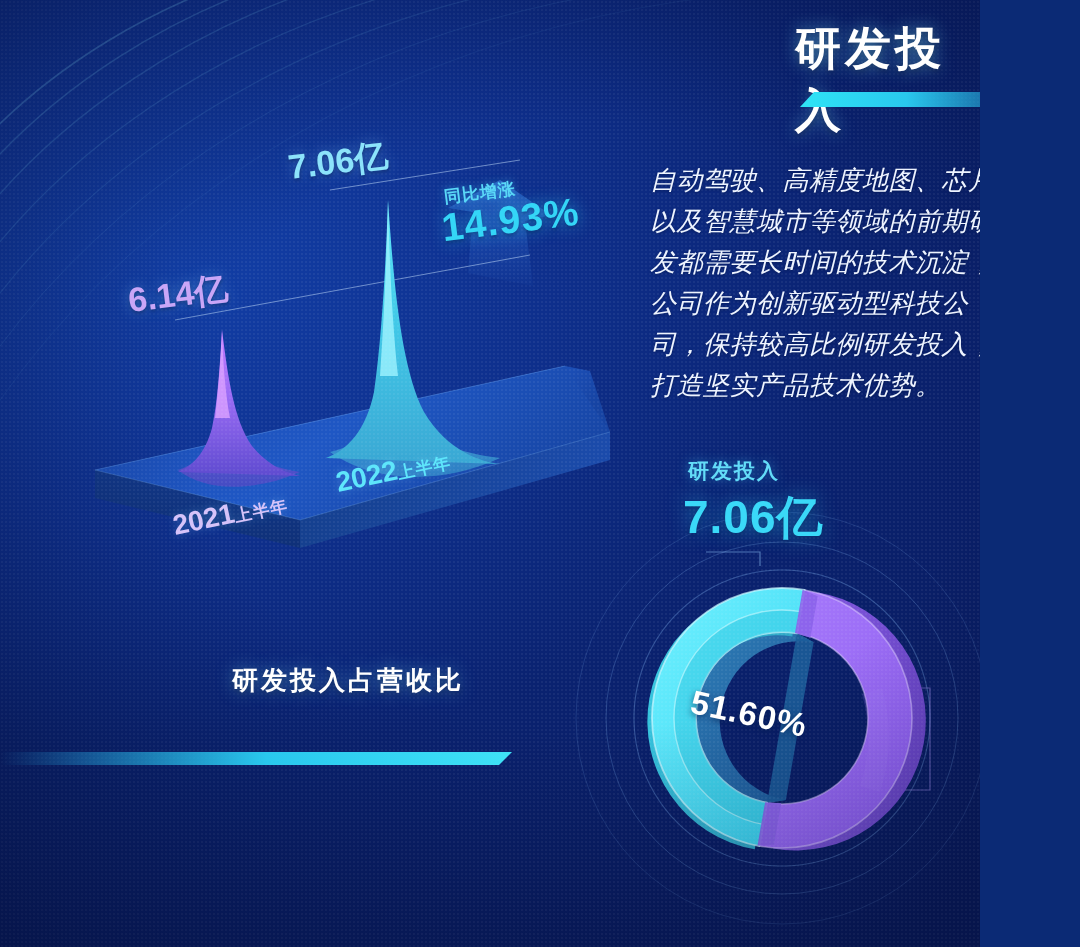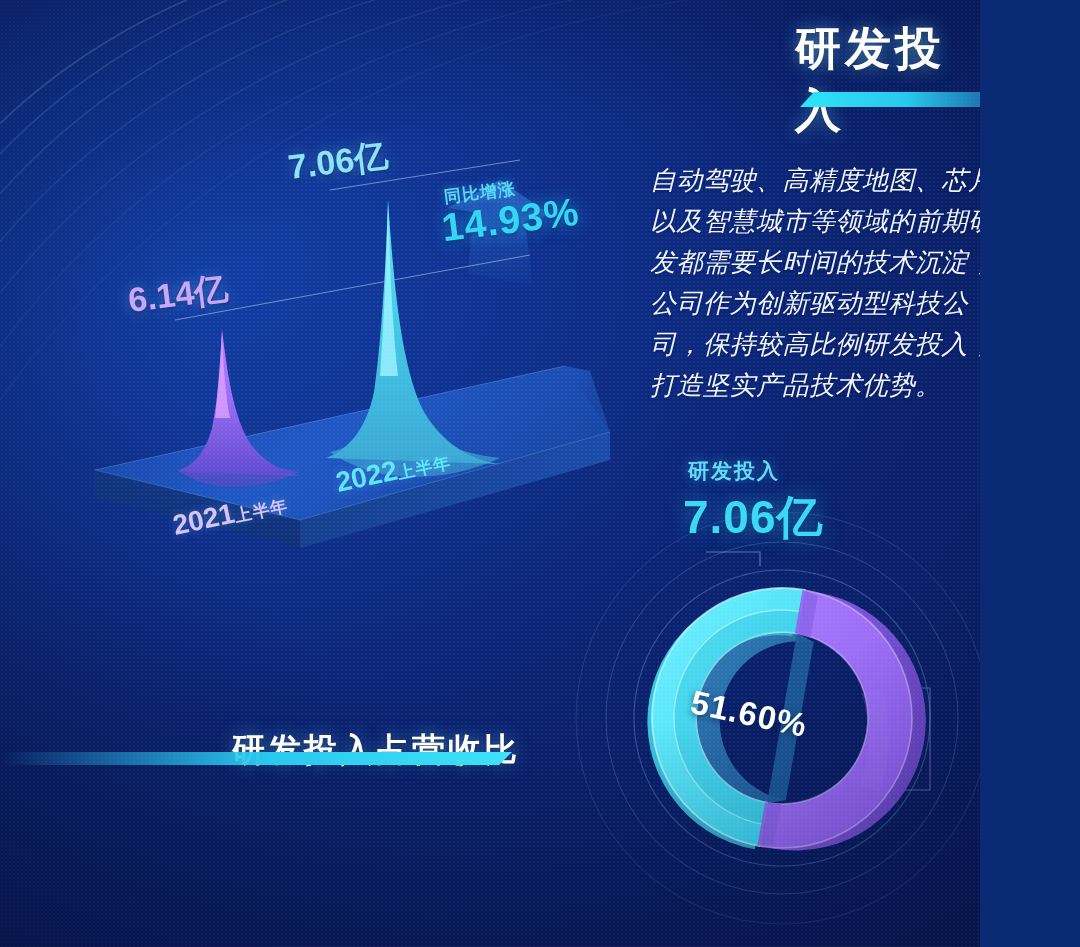--- a/index.html
+++ b/index.html
@@ -88,22 +88,22 @@
   #donut-pct{
     position:absolute; left:690px; top:695px;
     font-size:33px; font-weight:bold; color:#ffffff;
     transform:rotate(12deg);
     text-shadow:0 2px 6px rgba(0,30,80,.65);
     letter-spacing:1px;
   }
 
   
   .sec-title{
-    position:absolute; left:232px; top:728px;
-    font-size:33px; font-weight:bold; color:#ffffff; letter-spacing:3px;
+    position:absolute; left:232px; top:663px;
+    font-size:26px; font-weight:bold; color:#ffffff; letter-spacing:3px;
     text-shadow:0 0 16px rgba(120,220,255,.5), 0 2px 6px rgba(0,0,0,.35);
   }
   .sec-bar{
     position:absolute; left:0px; top:752px; width:512px; height:13px;
     background:linear-gradient(90deg, rgba(41,170,230,0) 0%, rgba(41,180,235,.35) 16%, #29c8ee 52%, #3fe2f7 100%);
     clip-path:polygon(0 0, 100% 0, calc(100% - 13px) 100%, 0 100%);
     box-shadow:0 0 14px rgba(47,228,246,.28);
   }
 </style>
 </head>

